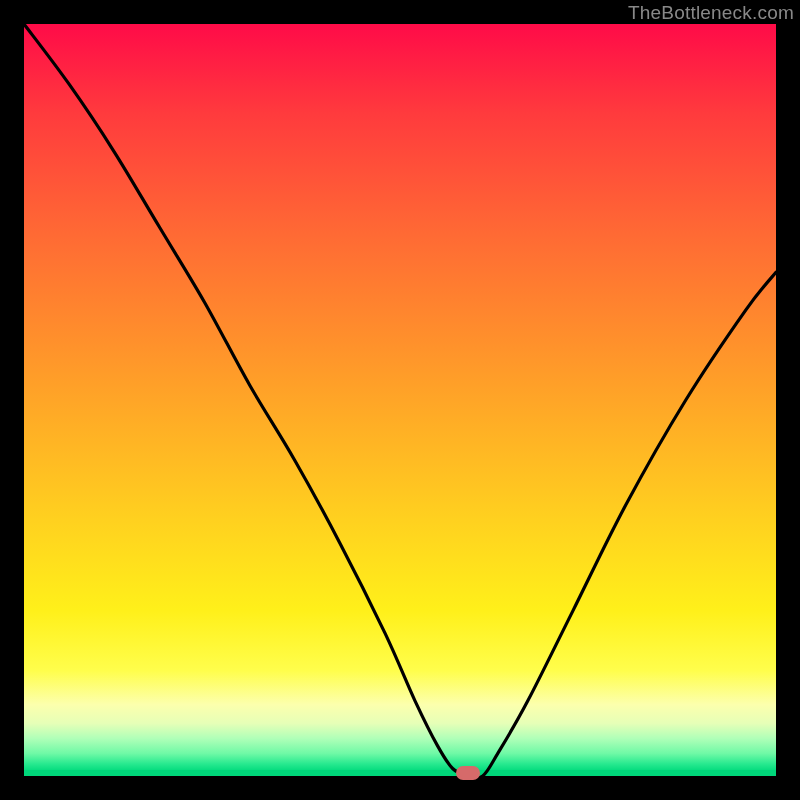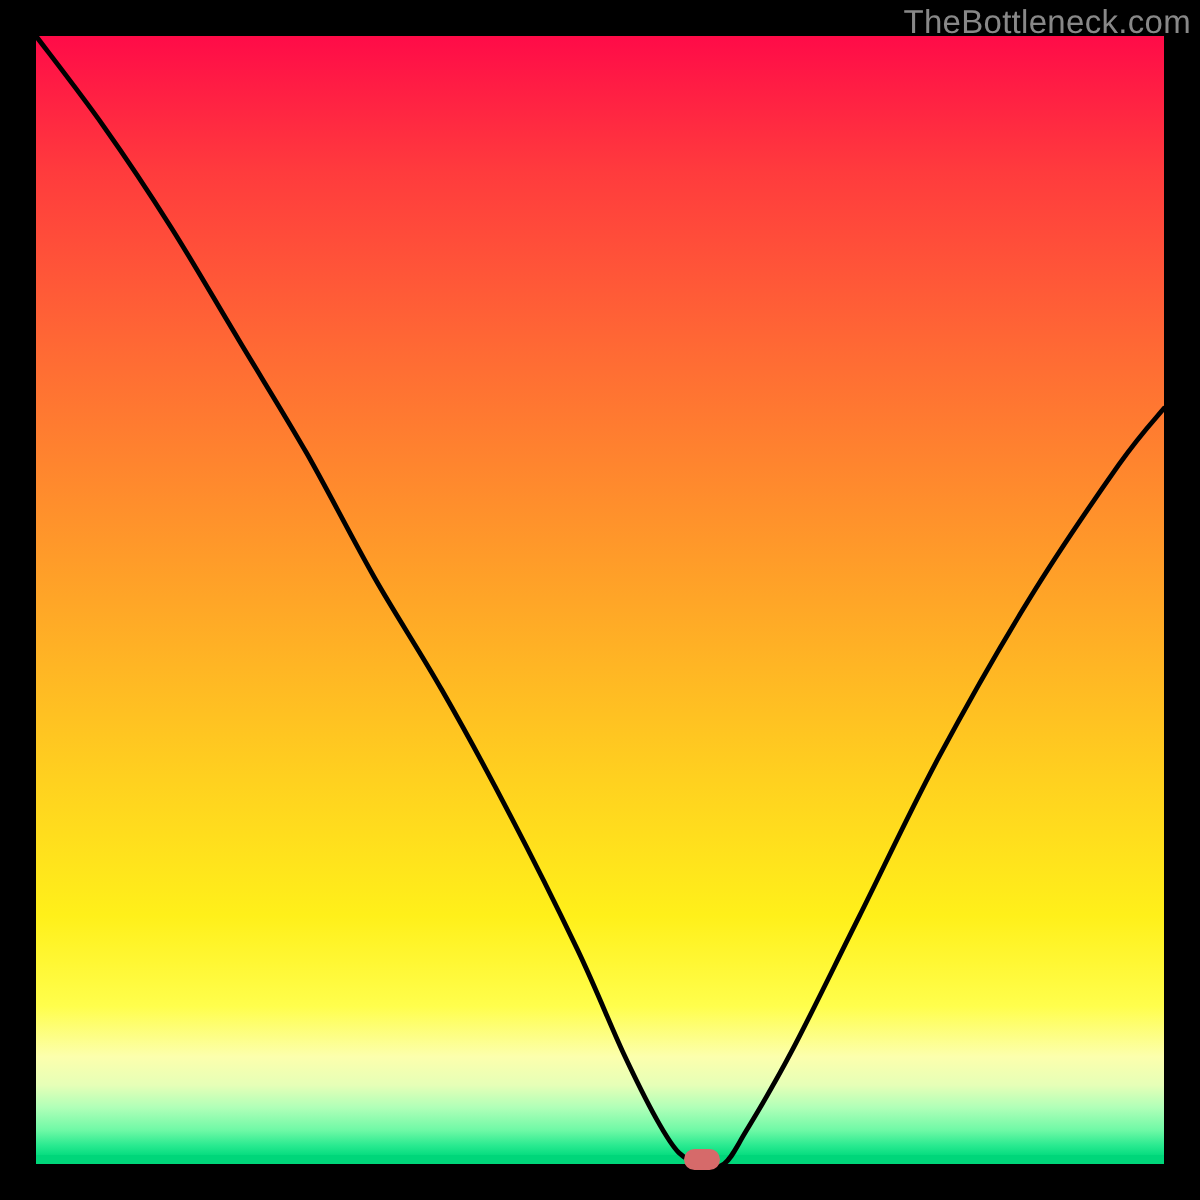--- a/index.html
+++ b/index.html
@@ -64,21 +64,21 @@
     width: 24px;
     height: 14px;
     border-radius: 7px;
     background: #d66a6a; 
   }
   .watermark {
     position: absolute;
     top: 2px;
     right: 6px;
     color: #888;
-    font-size: 22px;
+    font-size: 19px;
     letter-spacing: 0.2px;
     user-select: none;
   }
 </style>
 </head>
 <body>
 
 <div class="wrap">
 
   <div class="watermark">TheBottleneck.com</div>

